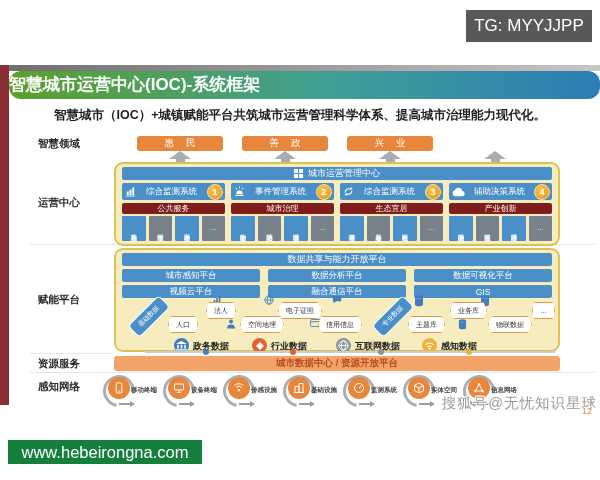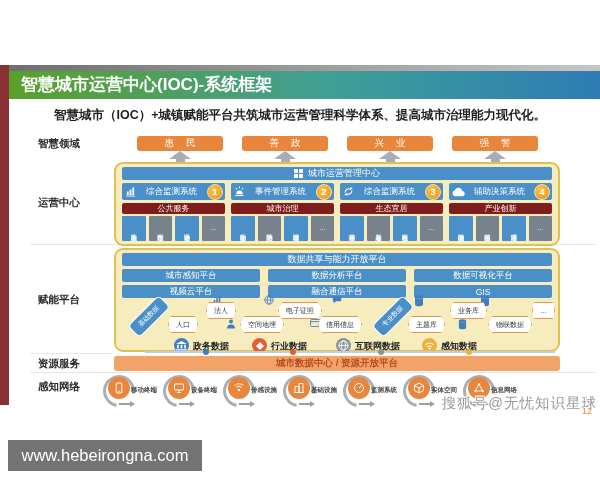--- a/index.html
+++ b/index.html
@@ -7,21 +7,21 @@
         font-family:"Liberation Sans","DejaVu Sans",sans-serif;}
 
   .tg-badge{position:absolute;left:466px;top:10px;width:126px;height:32px;background:#58595b;
             color:#fff;font-size:17px;display:flex;align-items:center;justify-content:center;}
 
   .red-bar{position:absolute;left:0;top:65px;width:9px;height:340px;background:#8a2f33;}
   .top-strip{position:absolute;left:9px;right:0;top:65px;height:6px;
              background:linear-gradient(90deg,#6f6f6f,#c6c6c6);}
   .title-bar{position:absolute;left:9px;right:0;top:71px;height:28px;line-height:28px;
              background:linear-gradient(90deg,#5ba02c,#3f9f96 55%,#2d7cb5);
-             color:#fff;font-size:17px;font-weight:bold;padding-left:12px;box-sizing:border-box;}
+             color:#fff;font-size:17px;font-weight:bold;box-sizing:border-box;border-radius:12px;}
   .subtitle{position:absolute;left:0;right:0;top:107px;text-align:center;
             font-size:12.5px;font-weight:bold;color:#1e1e1e;}
 
   .row-label{position:absolute;left:38px;font-size:10.5px;font-weight:bold;color:#2b2b2b;white-space:nowrap;}
   .divider{position:absolute;height:1px;background:#e7e7e7;}
 
   
   .domain-box{position:absolute;top:136px;width:86px;height:15px;background:#e8873c;border-radius:3px;
               color:#fff;font-size:9.5px;display:flex;align-items:center;justify-content:center;
               letter-spacing:12px;text-indent:12px;}
@@ -97,48 +97,48 @@
   .sense .circle{position:absolute;left:5px;top:3px;width:22px;height:22px;border-radius:50%;
                  background:#e8873c;display:flex;align-items:center;justify-content:center;}
   .sense .sarrow{position:absolute;left:16px;top:29px;width:11px;height:2px;background:#9aa0a6;}
   .sense .sarrow:after{content:'';position:absolute;right:-5px;top:-2.5px;border-left:5px solid #9aa0a6;
                        border-top:3.5px solid transparent;border-bottom:3.5px solid transparent;}
   .sense .lbl{position:absolute;left:28px;top:12px;font-size:6.5px;font-weight:bold;color:#444;white-space:nowrap;}
 
   .watermark{position:absolute;right:3px;top:394px;font-size:14.5px;font-weight:normal;color:#9a9a9a;
              letter-spacing:1px;text-shadow:1px 1px 0 #fff,-1px -1px 0 #fff,1px -1px 0 #fff,-1px 1px 0 #fff;}
   .page-number{position:absolute;left:582px;top:406px;font-size:9px;color:#e8873c;}
-  .footer-logo{position:absolute;left:8px;top:440px;width:194px;height:31px;background:#737373;
+  .footer-logo{position:absolute;left:8px;top:440px;width:194px;height:24px;background:#15803d;
                color:#fff;font-size:16.5px;display:flex;align-items:center;justify-content:center;}
 </style>
 </head>
 <body>
 
 <div class="page">
 
+  <div class="tg-badge">TG: MYYJJPP</div>
 
   <div class="red-bar"></div>
   <div class="top-strip"></div>
   <div class="title-bar">智慧城市运营中心(IOC)-系统框架</div>
   <div class="subtitle">智慧城市（IOC）+城镇赋能平台共筑城市运营管理科学体系、提高城市治理能力现代化。</div>
 
   <div class="row-label" style="top:137px">智慧领域</div>
   <div class="row-label" style="top:196px">运营中心</div>
   <div class="row-label" style="top:293px">赋能平台</div>
   <div class="row-label" style="top:357px">资源服务</div>
   <div class="row-label" style="top:380px">感知网络</div>
 
   <div class="divider" style="left:30px;top:244px;width:565px"></div>
   <div class="divider" style="left:30px;top:353px;width:82px"></div>
   <div class="divider" style="left:30px;top:372px;width:565px"></div>
 
   <div class="domain-box" style="left:137px">惠民</div>
   <div class="domain-box" style="left:242px">善政</div>
   <div class="domain-box" style="left:347px">兴业</div>
-  <div class="domain-box" style="left:452px">强警</div>
   <div class="up-arrow" style="left:169px">
       <div class="tri"></div>
       <div class="stem"></div>
     </div>
   <div class="up-arrow" style="left:274px">
       <div class="tri"></div>
       <div class="stem"></div>
     </div>
   <div class="up-arrow" style="left:379px">
       <div class="tri"></div>

